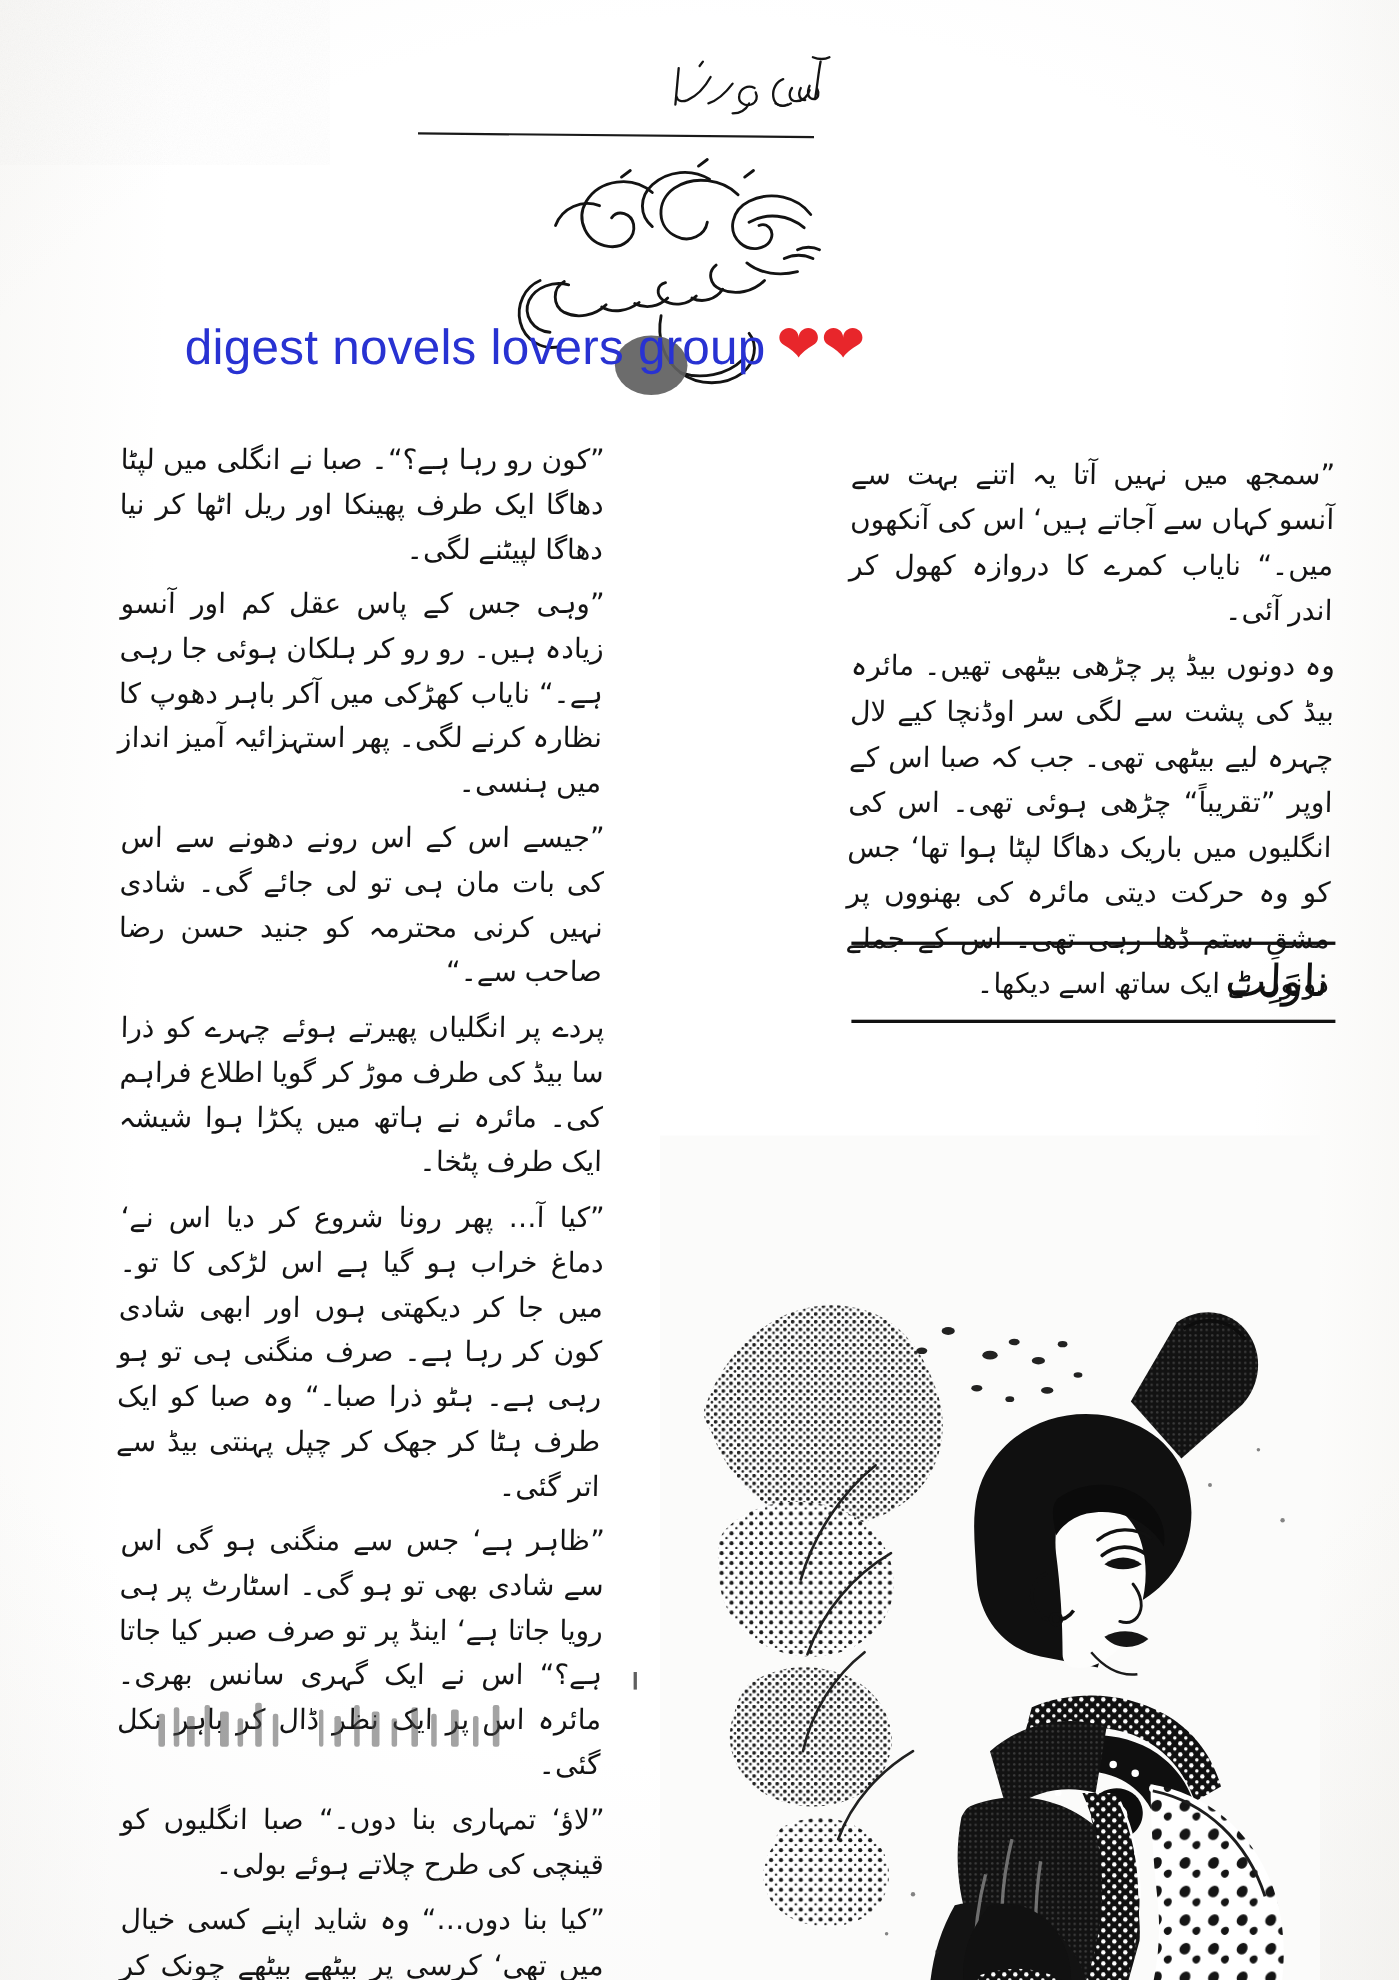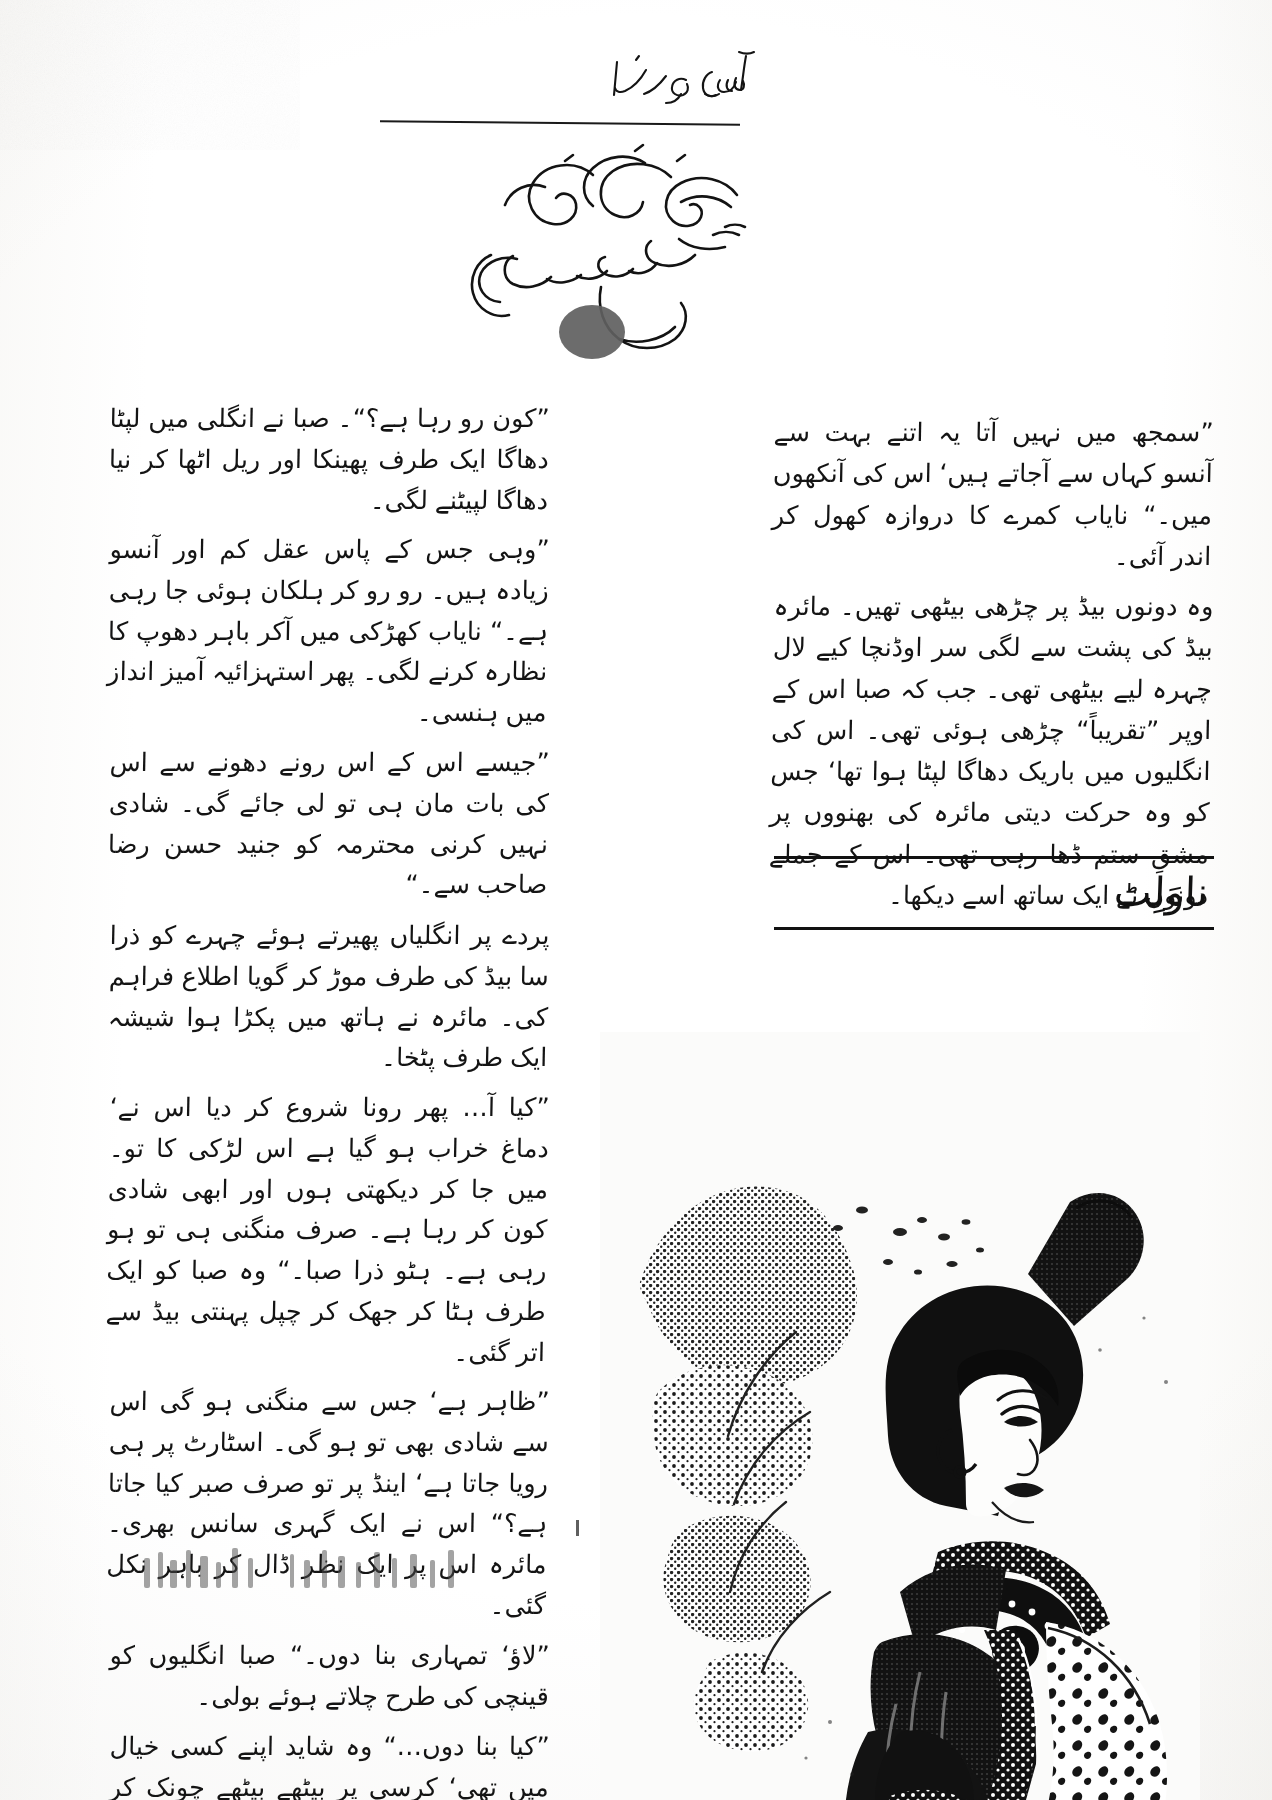--- a/index.html
+++ b/index.html
@@ -215,20 +215,24 @@
         <path d="M240 16 l8 -6"></path>
         <path d="M170 26 l8 -6"></path>
         <path d="M318 100 c8 -4 18 -4 26 0"></path>
         <path d="M330 92 c6 -3 14 -3 20 0"></path>
       </g>
 
       <ellipse cx="197" cy="197" rx="33" ry="27" fill="#5f5f5f" opacity="0.92"></ellipse>
     </svg>
   </div>
 
+  <div class="watermark">
+    <span>digest novels lovers group</span>
+    <span class="wm-hearts">❤❤</span>
+  </div>
 
   <div class="col" id="col-right">
     <p>”سمجھ میں نہیں آتا یہ اتنے بہت سے آنسو کہاں سے آجاتے ہیں‘ اس کی آنکھوں میں۔“ نایاب کمرے کا دروازہ کھول کر اندر آئی۔</p>
     <p>وہ دونوں بیڈ پر چڑھی بیٹھی تھیں۔ مائرہ بیڈ کی پشت سے لگی سر اوڈنچا کیے لال چہرہ لیے بیٹھی تھی۔ جب کہ صبا اس کے اوپر ”تقریباً“ چڑھی ہوئی تھی۔ اس کی انگلیوں میں باریک دھاگا لپٹا ہوا تھا‘ جس کو وہ حرکت دیتی مائرہ کی بھنووں پر مشقِ ستم ڈھا رہی تھی۔ اس کے جملے دونوں نے ایک ساتھ اسے دیکھا۔</p>
   </div>
 
   <div class="novelette-block">
     <div class="nv-rule"></div>
     <div class="nv-label">ناوَلِٹ</div>
     <div class="nv-rule lower"></div>

